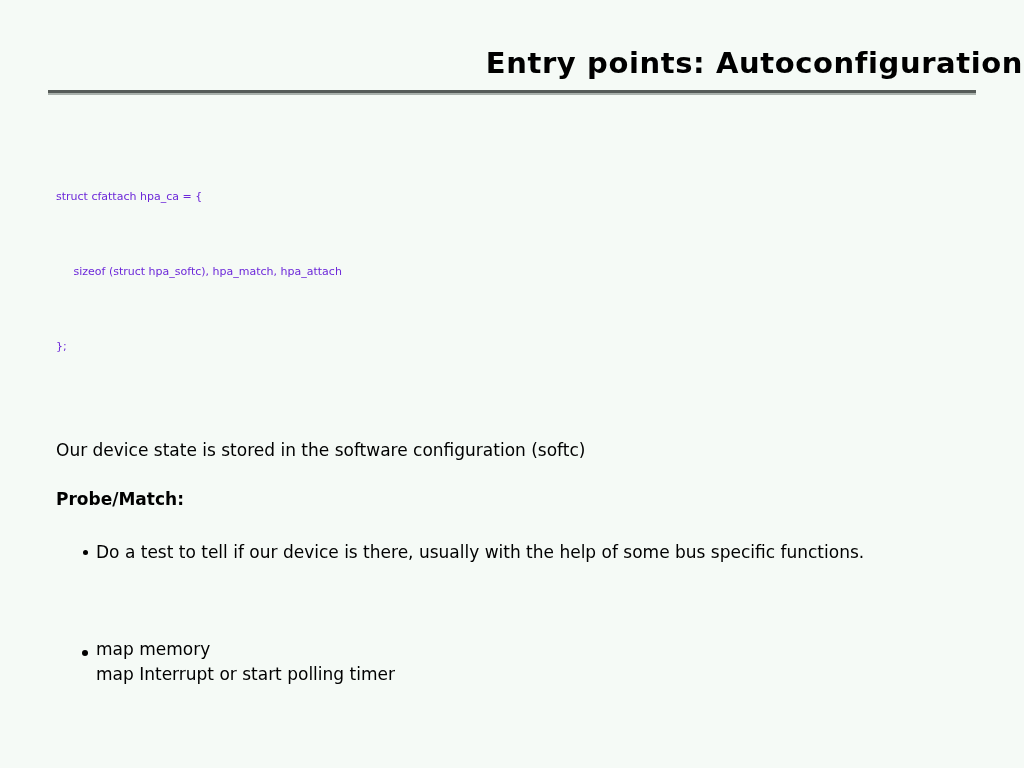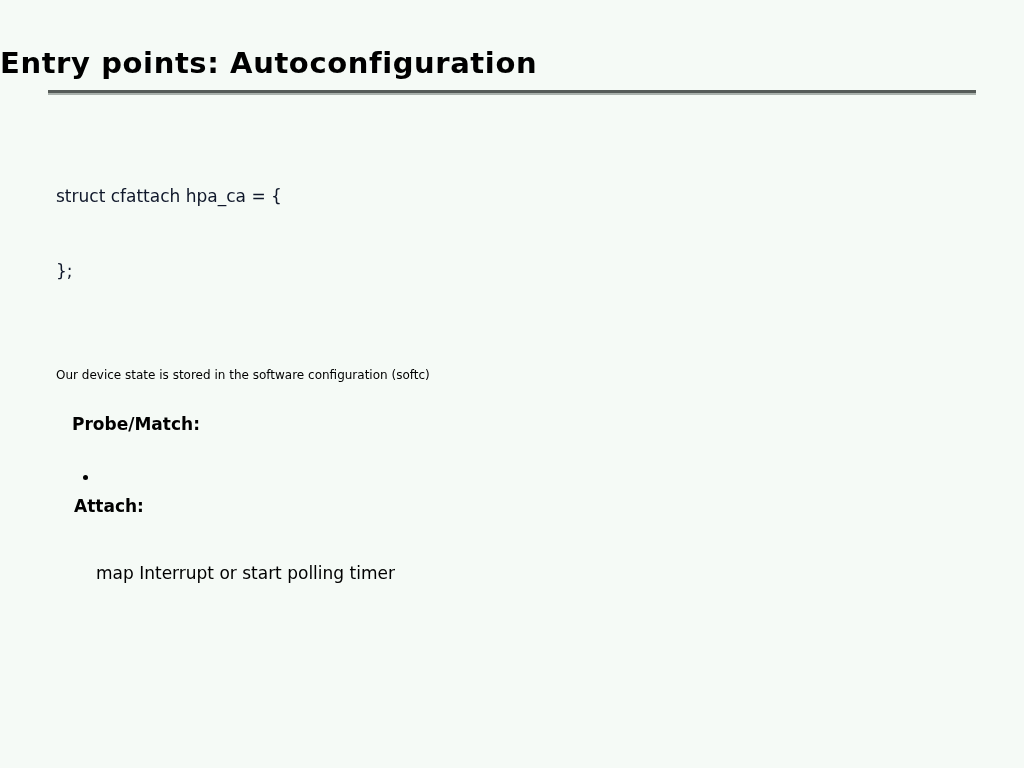--- a/index.html
+++ b/index.html
@@ -22,21 +22,21 @@
     height: 768px;
     box-sizing: border-box;
   }
 
   
   .title-block {
     position: absolute;
     left: 0;
     top: 46px;
     width: 1023px;
-    text-align: left;
+    text-align: right;
   }
   .slide-title {
     display: inline-block;
     font-family: "DejaVu Sans", sans-serif;
     font-weight: bold;
     font-size: 29px;
     letter-spacing: 0.6px;
     line-height: 34px;
     color: #000;
     white-space: nowrap;
@@ -70,34 +70,34 @@
   
   .body-area {
     position: absolute;
     left: 56px;
     top: 134px;
     width: 920px;
   }
 
   .code-block {
     font-family: "DejaVu Sans", sans-serif;
-    font-size: 17px;
+    font-size: 11px;
     line-height: 25px;
     white-space: pre;
-    color: #0f172a;
+    color: #6d28d9;
     margin: 0;
   }
   .code-line {
     white-space: pre;
     display: block;
   }
 
   .para {
     font-family: "DejaVu Sans", sans-serif;
-    font-size: 12px;
+    font-size: 17px;
     line-height: 25px;
     color: #000;
   }
   .para-line { display: block; }
 
   .gap-lg { height: 29px; }
   .gap-md { height: 24px; }
   .gap-sm { height: 14px; }
 
   .section-heading {
@@ -132,70 +132,75 @@
     background: #000;
   }
   
   .bullet-item.dot-low .dot {
     top: 13px;
     width: 6px;
     height: 6px;
     left: 26px;
   }
 
-  .indent-probe { margin-left: 16px; }
+  .indent-probe { }
   .indent-attach { margin-left: 18px; }
 </style>
 </head>
 <body style="background: rgb(245, 250, 246); color: rgb(0, 0, 0);">
 
 <div class="slide">
 
   <div class="title-block">
     <span class="slide-title">Entry points: Autoconfiguration</span>
   </div>
 
   <div class="title-rule">
     <div class="rule-dark" style="background: rgb(85, 91, 88);"></div>
     <div class="rule-light" style="background: rgb(169, 177, 172);"></div>
   </div>
 
   <div class="body-area">
 
     <div class="code-block">
       <span class="code-line">struct cfattach hpa_ca = {</span>
+      <span class="code-line">     sizeof (struct hpa_softc), hpa_match, hpa_attach</span>
       <span class="code-line">};</span>
     </div>
 
     <div class="gap-lg"></div>
 
     <div class="para">
       <span class="para-line">Our device state is stored in the software configuration (softc)</span>
     </div>
 
     <div class="gap-md"></div>
 
     <div class="section-heading indent-probe">Probe/Match:</div>
 
     <div class="gap-lg"></div>
 
     <ul class="bullet-list">
       <li class="bullet-item">
         <span class="dot"></span>
+        <span>Do a test to tell if our device is there, usually with the help of some bus specific functions.</span>
       </li>
     </ul>
 
     <div class="gap-lg"></div>
 
-    <div class="section-heading indent-attach">Attach:</div>
 
     <div class="gap-lg"></div>
     <div class="gap-sm"></div>
 
     <ul class="bullet-list">
+      <li class="bullet-item dot-low">
+        <span class="dot"></span>
+        <span>map memory</span>
+      </li>
       <li class="bullet-item">
         
         <span>map Interrupt or start polling timer</span>
       </li>
 
     </ul>
 
   </div>
 </div>
 

